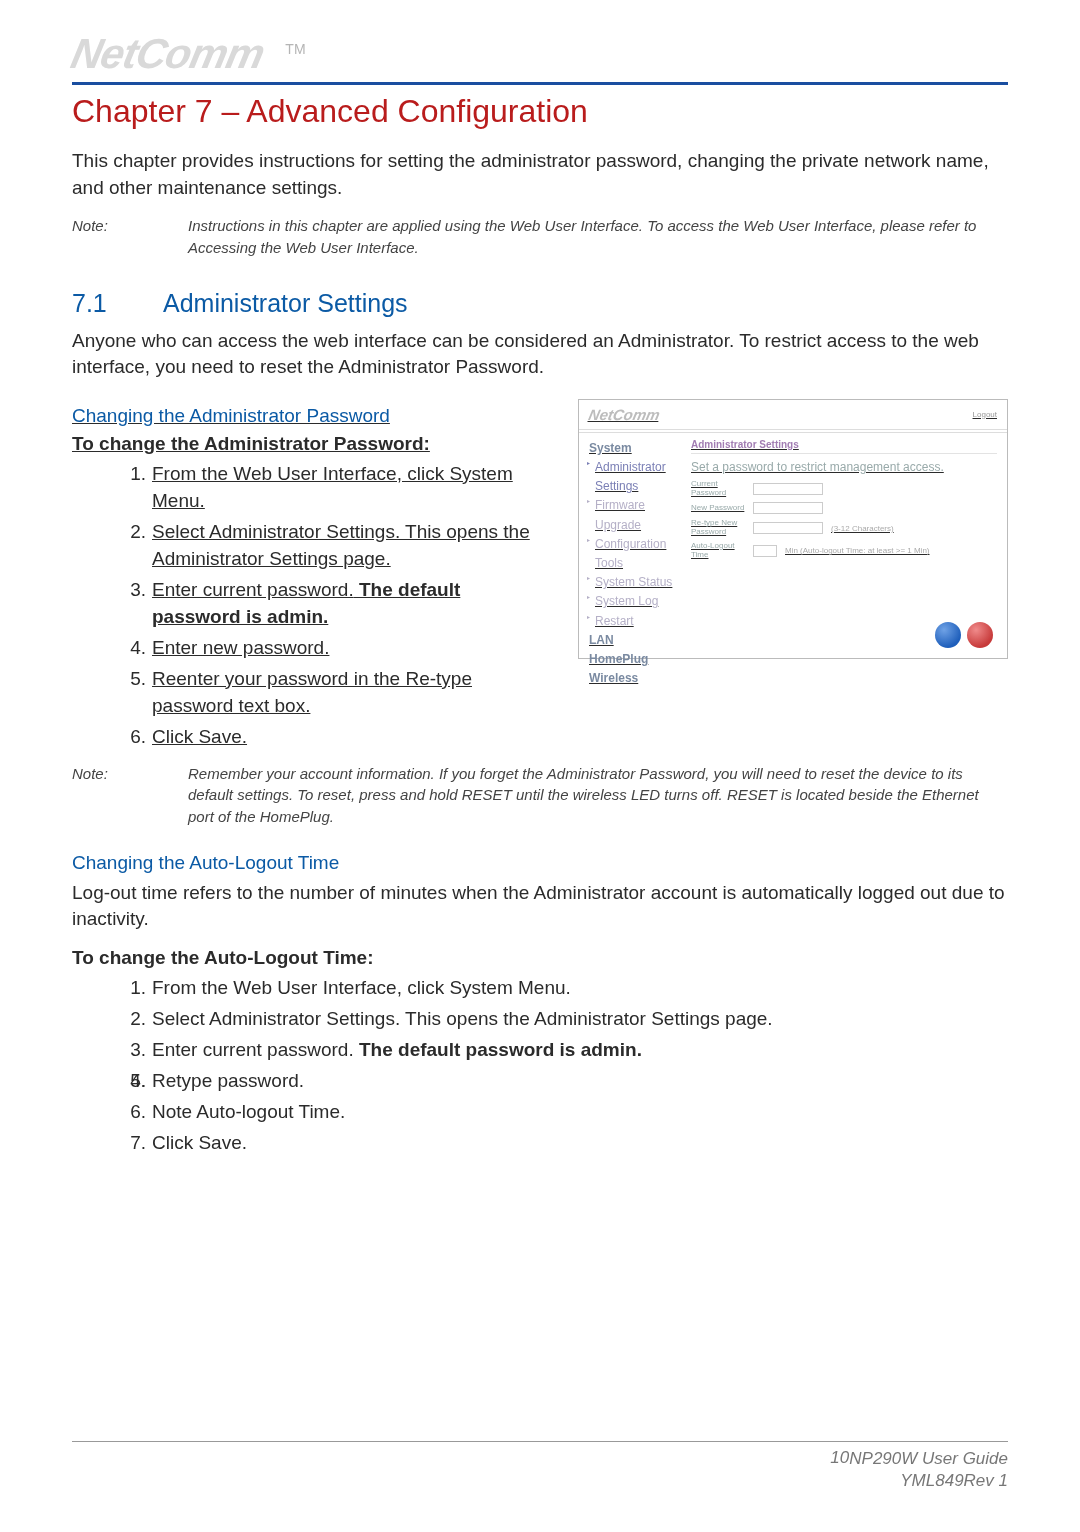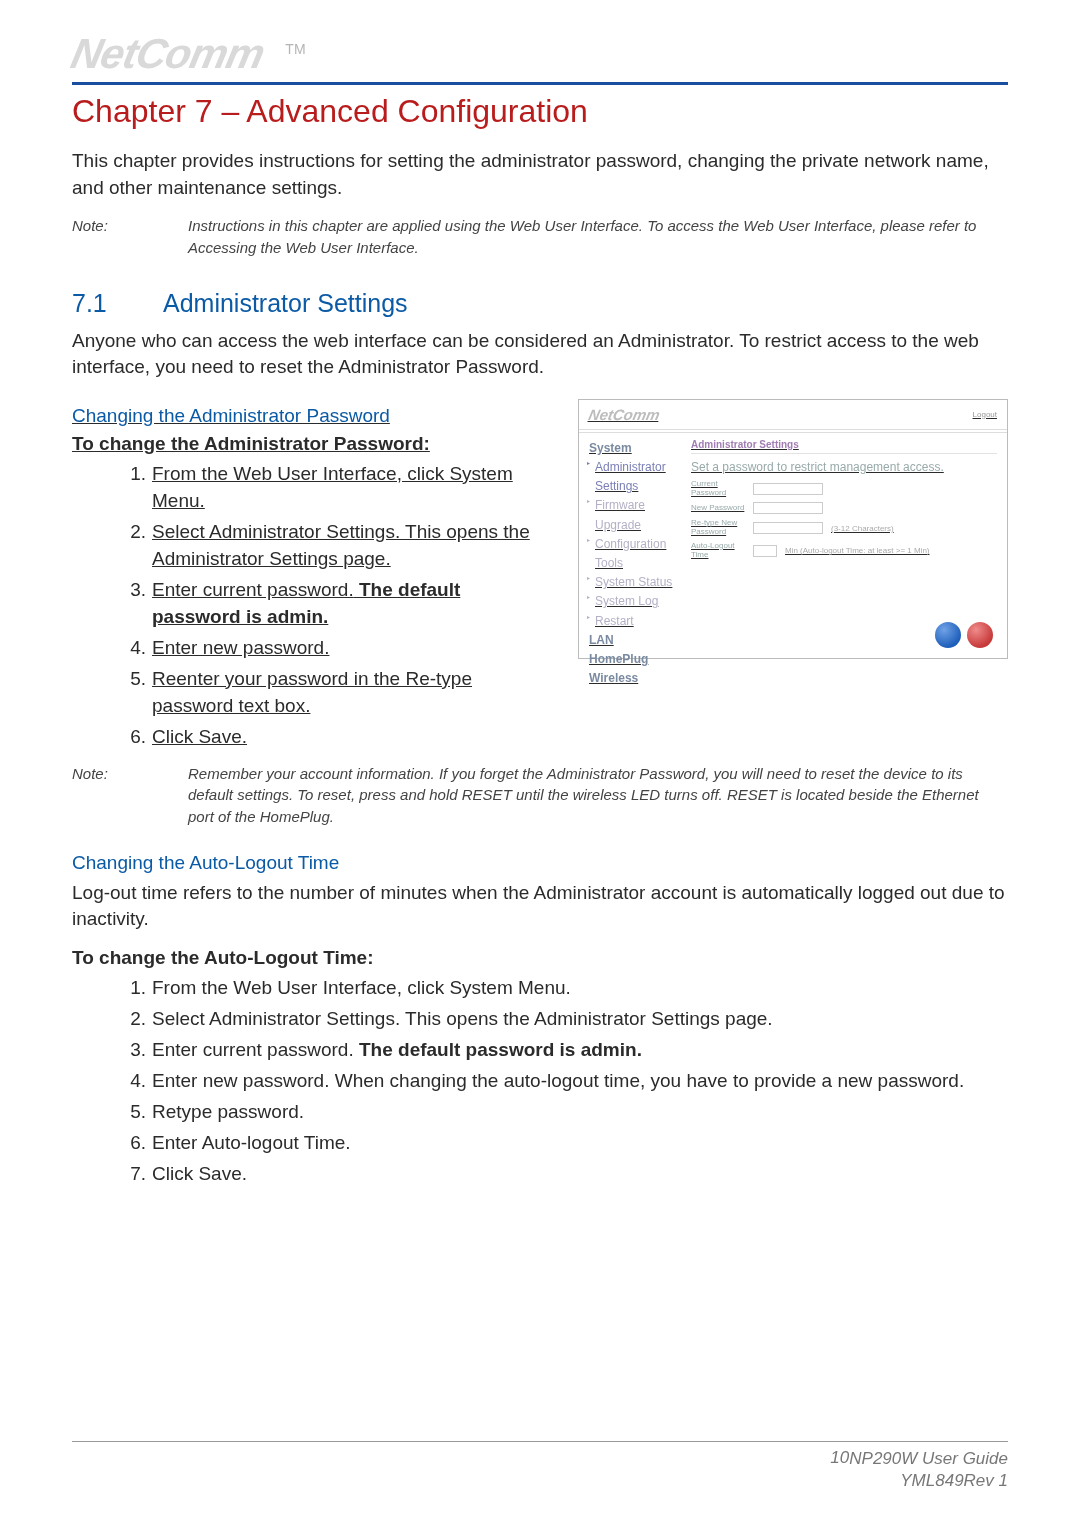--- a/index.html
+++ b/index.html
@@ -289,23 +289,23 @@
     <div class="note-text">Remember your account information. If you forget the Administrator Password, you will need to reset the device to its default settings. To reset, press and hold RESET until the wireless LED turns off. RESET is located beside the Ethernet port of the HomePlug.</div>
   </div>
 
   <div class="subhead">Changing the Auto-Logout Time</div>
   <p class="body-text">Log-out time refers to the number of minutes when the Administrator account is automatically logged out due to inactivity.</p>
   <div class="bold-line">To change the Auto-Logout Time:</div>
   <ol class="steps">
     <li><span class="num">1.</span><span>From the Web User Interface, click System Menu.</span></li>
     <li><span class="num">2.</span><span>Select Administrator Settings. This opens the Administrator Settings page.</span></li>
     <li><span class="num">3.</span><span>Enter current password.</span><span class="bold"> The default password is admin.</span></li>
-    <li><span class="num">4.</span><span>Enter new password. When changing the auto-logout time, you have to provide a new password.</span></li>
+    <li><span class="num">4.</span></li>
     <li><span class="num">5.</span><span>Retype password.</span></li>
-    <li><span class="num">6.</span><span>Enter Auto-logout Time.</span></li>
+    <li><span class="num">6.</span><span>Note Auto-logout Time.</span></li>
     <li><span class="num">7.</span><span>Click Save.</span></li>
   </ol>
 
 </div>
 
 <div class="footer">
   <div>10</div>
   <div class="footer-right">
     <div>NP290W User Guide</div>
     <div>YML849Rev 1</div>

